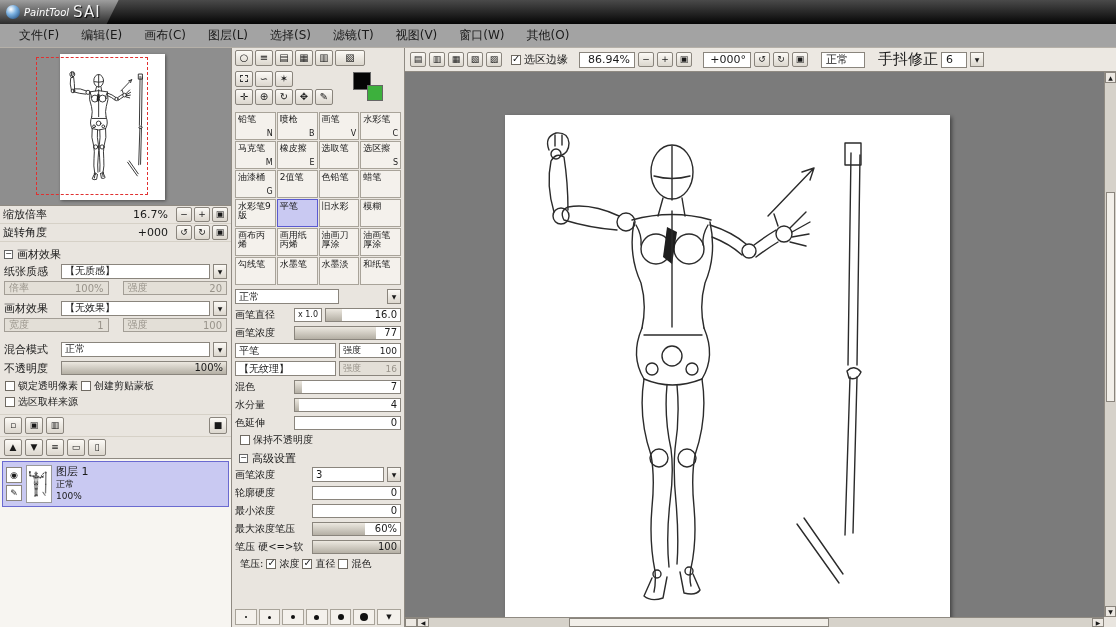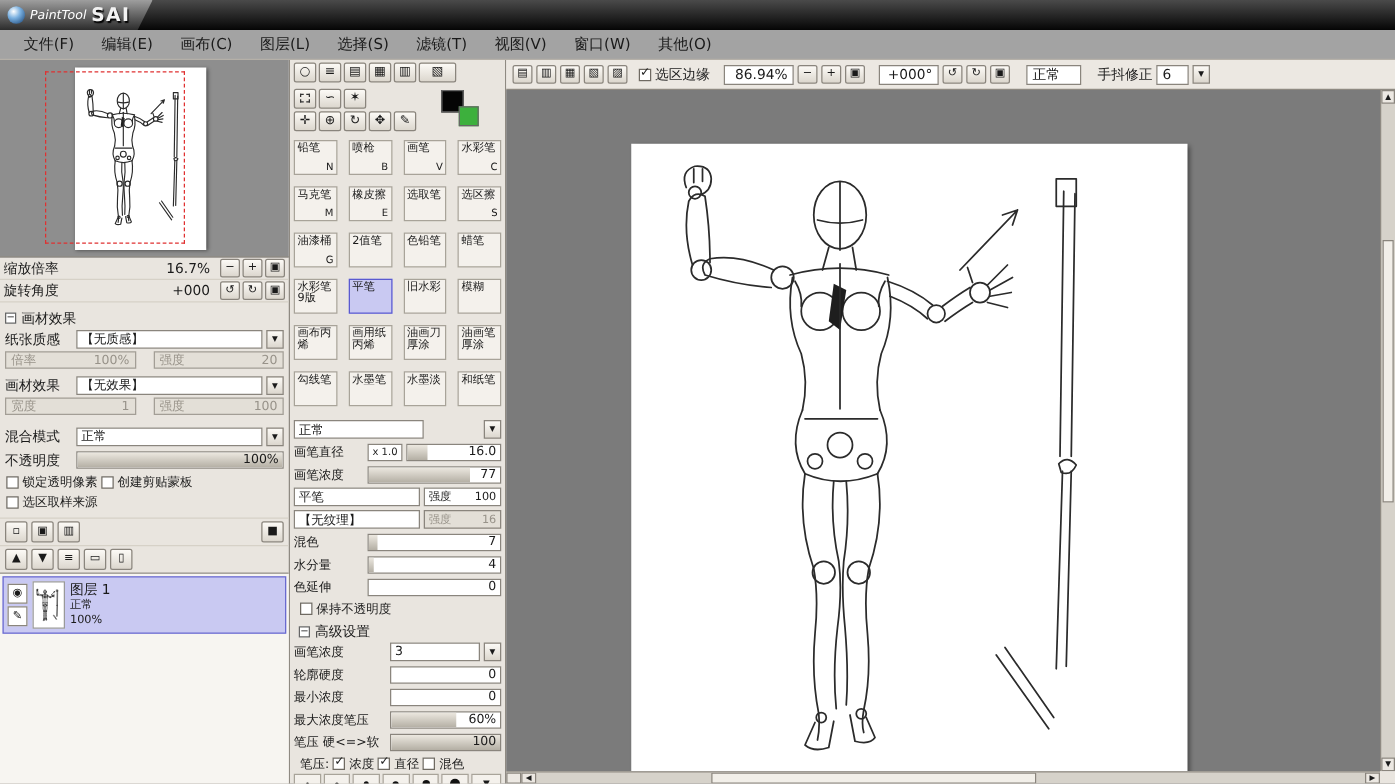--- a/index.html
+++ b/index.html
@@ -4,21 +4,21 @@
 <style>
   *{box-sizing:border-box;margin:0;padding:0}
   body{margin:0;background:#555;font-family:"DejaVu Sans","Liberation Sans",sans-serif}
   .root{position:relative;width:1116px;height:627px;background:#e9e5df;font-size:12px;color:#1a1a1a;overflow:hidden}
 
   
   .titlebar{position:absolute;left:0;top:0;width:100%;height:24px;background:linear-gradient(#4a4a4a,#050505);display:flex;align-items:center}
   .logo-banner{height:24px;display:flex;align-items:center;gap:4px;padding:0 18px 0 6px;background:linear-gradient(#9e9e9e,#2c2c2c);clip-path:polygon(0 0,100% 0,calc(100% - 12px) 100%,0 100%)}
   .logo-orb{width:14px;height:14px;border-radius:50%;background:radial-gradient(circle at 35% 30%,#fff,#7ab0e0 40%,#123c6e)}
   .logo-script{font-style:italic;font-size:10px;color:#fff}
-  .logo-bold{font-weight:bold;font-size:15px;color:#f2f2f2;letter-spacing:1px;text-shadow:1px 1px 1px #000}
+  .logo-bold{font-weight:normal;font-size:15px;color:#f2f2f2;letter-spacing:1px;text-shadow:1px 1px 1px #000}
 
   
   .menubar{position:absolute;left:0;top:24px;width:100%;height:24px;background:#a3a3a3;border-bottom:1px solid #b5b0a8;display:flex;align-items:center;padding-left:8px}
   .menu-item{padding:3px 11px;font-size:12px;cursor:default}
 
   
   .sq-btn{width:16px;height:15px;flex:none;background:linear-gradient(#fcfaf6,#dcd7ce);border:1px solid #8a857d;border-radius:2px;font-size:9px;line-height:13px;text-align:center;cursor:default;overflow:hidden}
   .sunken{background:#fff;border:1px solid #8a857d;height:16px;display:flex;align-items:center;padding:0 4px;font-size:11px;white-space:nowrap}
   .dropdown{flex:1;height:15px;background:#fff;border:1px solid #8a857d;display:flex;align-items:center;font-size:10px;padding:0 3px;overflow:hidden;white-space:nowrap}
   .darr-btn{width:14px;height:15px;flex:none;background:linear-gradient(#fcfaf6,#dcd7ce);border:1px solid #8a857d;font-size:6px;line-height:14px;text-align:center}
@@ -57,21 +57,21 @@
   
   .mid-col{position:absolute;left:232px;top:48px;width:173px;height:579px;background:#e9e5df;border-right:1px solid #8f8a82;display:flex;flex-direction:column;padding:2px 3px}
   .color-tabs{display:flex;gap:2px;height:18px;flex:none;margin-bottom:3px}
   .ct-btn{width:18px;height:16px;background:linear-gradient(#fcfaf6,#dcd7ce);border:1px solid #8a857d;font-size:10px;line-height:14px;text-align:center;border-radius:2px}
   .ct-btn.wide{width:30px}
   .tool-top{position:relative;height:38px;flex:none;margin-bottom:3px}
   .tt-row{display:flex;gap:2px;margin-bottom:2px}
   .rect-sel-glyph{display:inline-block;width:8px;height:7px;border:1px dashed #333;margin-top:3px}
   .swatch-black{position:absolute;right:30px;top:1px;width:18px;height:18px;background:#050505;border:1px solid #666}
   .swatch-green{position:absolute;right:18px;top:14px;width:16px;height:16px;background:#3db03d;border:1px solid #666}
-  .tool-grid{display:grid;grid-template-columns:repeat(4,1fr);grid-auto-rows:28px;gap:9px;flex:none;margin-bottom:10px}
+  .tool-grid{display:grid;grid-template-columns:repeat(4,1fr);grid-auto-rows:28px;gap:1px;flex:none;margin-bottom:3px}
   .tcell{position:relative;background:#f4f1ec;border:1px solid #a8a399;font-size:9px;line-height:9px;padding:2px 2px 0;overflow:hidden;cursor:default}
   .tcell.sel{background:#c9c9f2;border:1px solid #5a5ad0}
   .tname{display:block;word-break:break-all}
   .tkey{position:absolute;right:2px;bottom:1px;font-size:8px}
   .brow{display:flex;align-items:center;height:17px;flex:none;gap:3px;margin-bottom:1px}
   .brow .lbl{width:56px;flex:none;font-size:10px;white-space:nowrap}
   .brow .lbl2{width:74px;flex:none;font-size:10px;white-space:nowrap}
   .mult-box{width:28px;height:14px;flex:none;border:1px solid #8a857d;background:#fff;font-size:8px;line-height:12px;text-align:center}
   .str-box{display:flex;width:62px;flex:none;border:1px solid #8a857d;background:#fff;height:15px;font-size:9px;align-items:center;padding:0 3px;justify-content:space-between}
   .str-box.disabled{background:#e3dfd7;color:#98938a}
@@ -589,21 +589,21 @@
       <span style="font-size:11px">选区边缘</span>
       <div class="sunken" style="width:56px;justify-content:flex-end;margin-left:8px">86.94%</div>
       <div class="sq-btn">−</div>
       <div class="sq-btn">+</div>
       <div class="sq-btn">▣</div>
       <div class="sunken" style="width:48px;justify-content:flex-end;margin-left:8px">+000°</div>
       <div class="sq-btn">↺</div>
       <div class="sq-btn">↻</div>
       <div class="sq-btn">▣</div>
       <div class="sunken" style="width:44px;margin-left:10px">正常</div>
-      <span style="margin-left:10px;font-size:11px">手抖修正</span>
+      <span style="margin-left:10px;font-size:15px">手抖修正</span>
       <div class="sunken" style="width:26px">6</div>
       <div class="darr-btn">▼</div>
     </div>
 
     <div class="canvas-area">
       <div class="canvas-page">
         <svg class="sketch-svg" viewBox="0 0 445 505" width="445" height="505">
             <use href="#fig"></use>
           </svg>
       </div>

